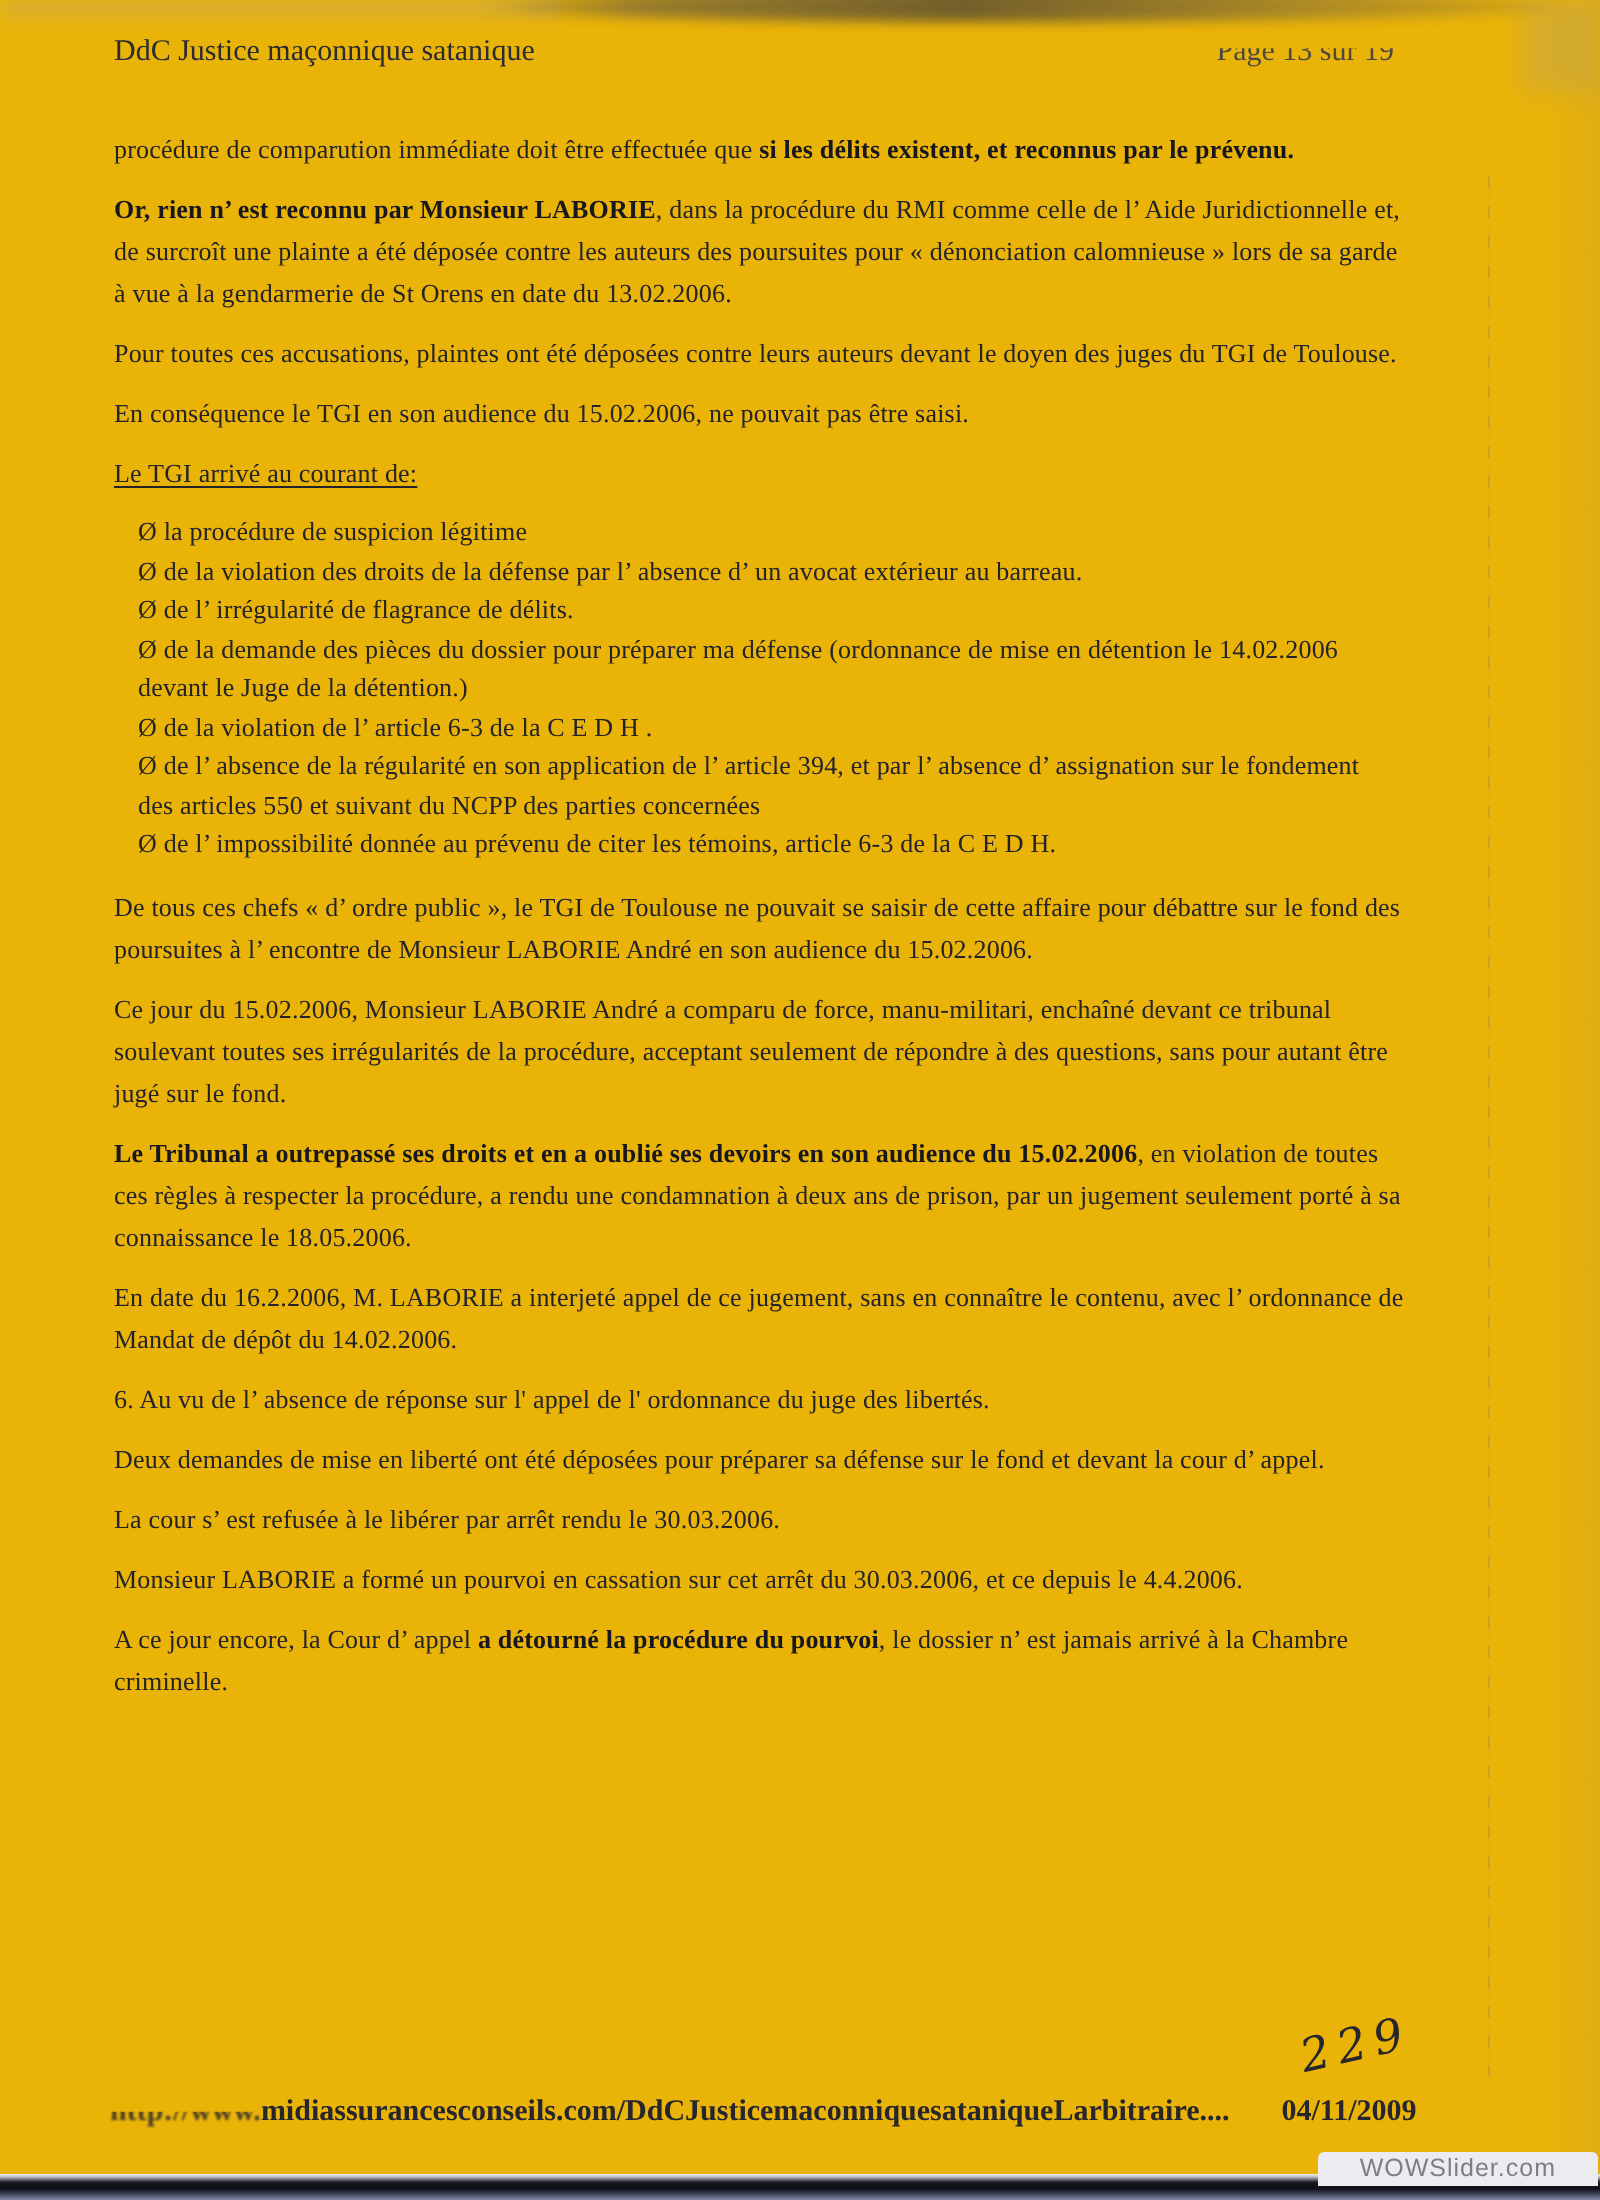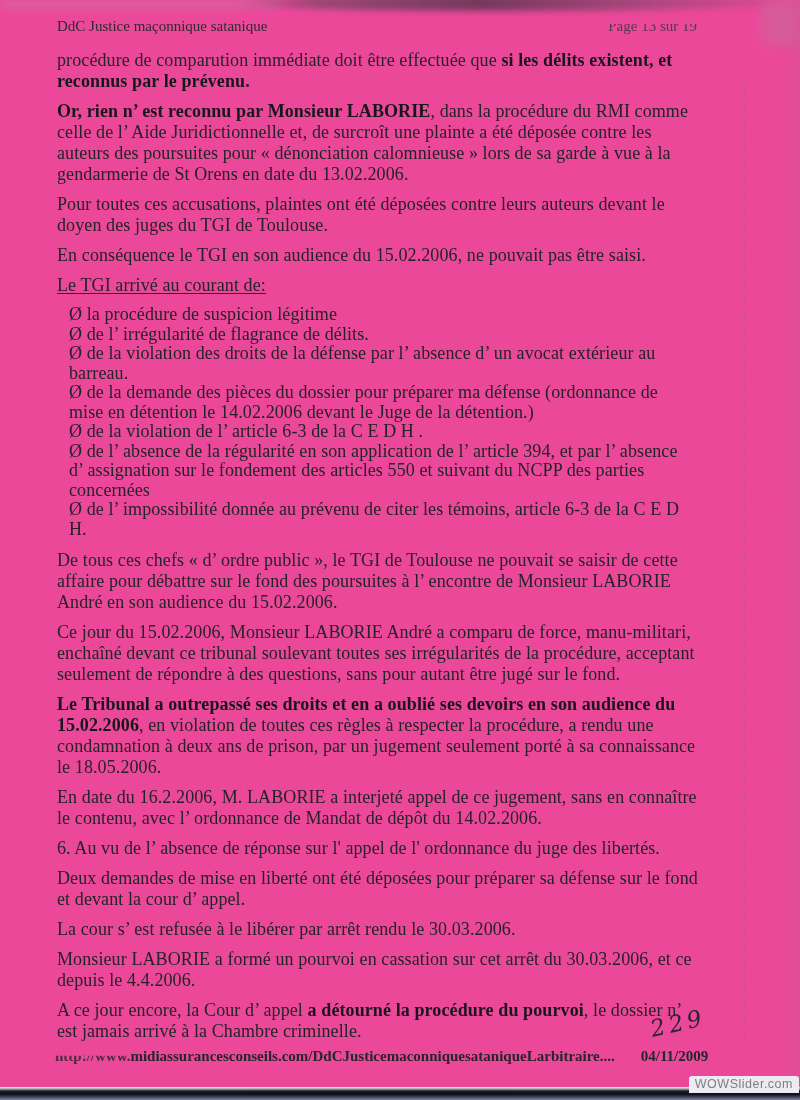--- a/index.html
+++ b/index.html
@@ -1,18 +1,18 @@
 <!DOCTYPE html>
 <html><head>
 <meta charset="utf-8">
 <style>
   html,body{margin:0;padding:0;background:#fff;}
   .scan-page{
     position:relative;width:800px;height:1100px;overflow:hidden;
-    background:#ec4899;
+    background:#eab308;
     font-family:"Liberation Serif", serif;
     color:#222228;
   }
   
   .artifact-topleft{position:absolute;top:0;left:0;width:280px;height:8px;
     background:rgba(165,165,172,.28);filter:blur(4px);}
   .artifact-top{position:absolute;top:-5px;left:235px;width:545px;height:16px;
     background:linear-gradient(90deg, rgba(70,70,80,0), rgba(70,70,80,.5) 15%,
       rgba(50,50,62,.65) 45%, rgba(70,70,85,.4) 75%, rgba(90,90,100,.15));
     filter:blur(3px);border-radius:50%;}
@@ -22,22 +22,22 @@
     background:linear-gradient(90deg, rgba(0,0,0,0), rgba(120,120,132,.09));}
   .right-line{position:absolute;left:744px;top:88px;height:950px;width:1px;
     background:repeating-linear-gradient(180deg,
       rgba(100,100,122,.22) 0 6px, rgba(100,100,122,.04) 6px 15px);}
   
   .header{position:absolute;top:18px;left:57px;width:640px;
     display:flex;justify-content:space-between;font-size:15px;color:#2b2b33;}
   .page-num{display:inline-block;clip-path:inset(36% 0 0 0);
     color:#3d3d46;opacity:.9;}
   
-  .doc-body{position:absolute;top:50px;left:57px;width:648px;
-    font-size:18px;color:#232329;letter-spacing:.1px;}
+  .doc-body{position:absolute;top:64px;left:57px;width:648px;
+    font-size:13px;color:#232329;letter-spacing:.1px;}
   .para{margin:0 0 9px;line-height:21px;}
   .para b{font-weight:700;color:#17171d;}
   .para u{text-decoration:underline;text-underline-offset:2px;}
   .list{margin:1px 12px 11px;}
   .list-line{line-height:19.5px;}
   
   .handwritten{position:absolute;left:650px;top:1010px;
     font-family:"DejaVu Serif", serif;font-style:italic;
     font-size:23px;color:#26262c;letter-spacing:4px;
     transform:rotate(-13deg);}
@@ -47,21 +47,21 @@
     white-space:nowrap;font-weight:bold;}
   .url-prefix{display:inline-block;clip-path:inset(46% 0 0 0);
     opacity:.8;filter:blur(.4px);}
   .date{margin-left:26px;}
   
   .bottom-bar{position:absolute;left:0;right:0;bottom:0;height:13px;
     background:linear-gradient(180deg,#ececee 0,#c2c2c9 10%,
       #1a1a24 32%,#0d0d15 55%,#3d4057 76%,#8289a5 100%);}
   .watermark{position:absolute;right:1px;bottom:7px;z-index:3;
     font-family:"Liberation Sans", sans-serif;font-size:12.5px;
-    color:#7d7d88;background:#ebebf0;padding:1px 6px 2px;
+    color:#7d7d88;background:#ebebf0;padding:1px 21px 2px;
     border-radius:3px 3px 0 0;letter-spacing:.5px;cursor:pointer;}
 </style>
 </head>
 <body>
 
 <div class="scan-page">
 
   <div class="artifact-topleft"></div>
   <div class="artifact-top"></div>
   <div class="artifact-corner"></div>
@@ -74,22 +74,22 @@
   </div>
 
   <div class="doc-body">
       <p class="para"><span>procédure de comparution immédiate doit être effectuée que </span><b>si les délits existent, et reconnus par le prévenu.</b></p>
       <p class="para"><b>Or, rien n’ est reconnu par Monsieur LABORIE</b><span>, dans la procédure du RMI comme celle de l’ Aide Juridictionnelle et, de surcroît une plainte a été déposée contre les auteurs des poursuites pour « dénonciation calomnieuse » lors de sa garde à vue à la gendarmerie de St Orens en date du 13.02.2006.</span></p>
       <p class="para"><span>Pour toutes ces accusations, plaintes ont été déposées contre leurs auteurs devant le doyen des juges du TGI de Toulouse.</span></p>
       <p class="para"><span>En conséquence le TGI en son audience du 15.02.2006, ne pouvait pas être saisi.</span></p>
       <p class="para"><u>Le TGI arrivé au courant de:</u></p>
       <div class="list">
         <div class="list-line">Ø la procédure de suspicion légitime</div>
+        <div class="list-line">Ø de la violation des droits de la défense par l’ absence d’ un avocat extérieur au barreau.</div>
         <div class="list-line">Ø de l’ irrégularité de flagrance de délits.</div>
-        <div class="list-line">Ø de la violation des droits de la défense par l’ absence d’ un avocat extérieur au barreau.</div>
         <div class="list-line">Ø de la demande des pièces du dossier pour préparer ma défense (ordonnance de mise en détention le 14.02.2006 devant le Juge de la détention.)</div>
         <div class="list-line">Ø de la violation de l’ article 6-3 de la C E D H .</div>
         <div class="list-line">Ø de l’ absence de la régularité en son application de l’ article 394, et par l’ absence d’ assignation sur le fondement des articles 550 et suivant du NCPP des parties concernées</div>
         <div class="list-line">Ø de l’ impossibilité donnée au prévenu de citer les témoins, article 6-3 de la C E D H.</div>
       </div>
       <p class="para"><span>De tous ces chefs « d’ ordre public », le TGI de Toulouse ne pouvait se saisir de cette affaire pour débattre sur le fond des poursuites à l’ encontre de Monsieur LABORIE André en son audience du 15.02.2006.</span></p>
       <p class="para"><span>Ce jour du 15.02.2006, Monsieur LABORIE André a comparu de force, manu-militari, enchaîné devant ce tribunal soulevant toutes ses irrégularités de la procédure, acceptant seulement de répondre à des questions, sans pour autant être jugé sur le fond.</span></p>
       <p class="para"><b>Le Tribunal a outrepassé ses droits et en a oublié ses devoirs en son audience du 15.02.2006</b><span>, en violation de toutes ces règles à respecter la procédure, a rendu une condamnation à deux ans de prison, par un jugement seulement porté à sa connaissance le 18.05.2006.</span></p>
       <p class="para"><span>En date du 16.2.2006, M. LABORIE a interjeté appel de ce jugement, sans en connaître le contenu, avec l’ ordonnance de Mandat de dépôt du 14.02.2006.</span></p>
       <p class="para"><span>6. Au vu de l’ absence de réponse sur l' appel de l' ordonnance du juge des libertés.</span></p>

